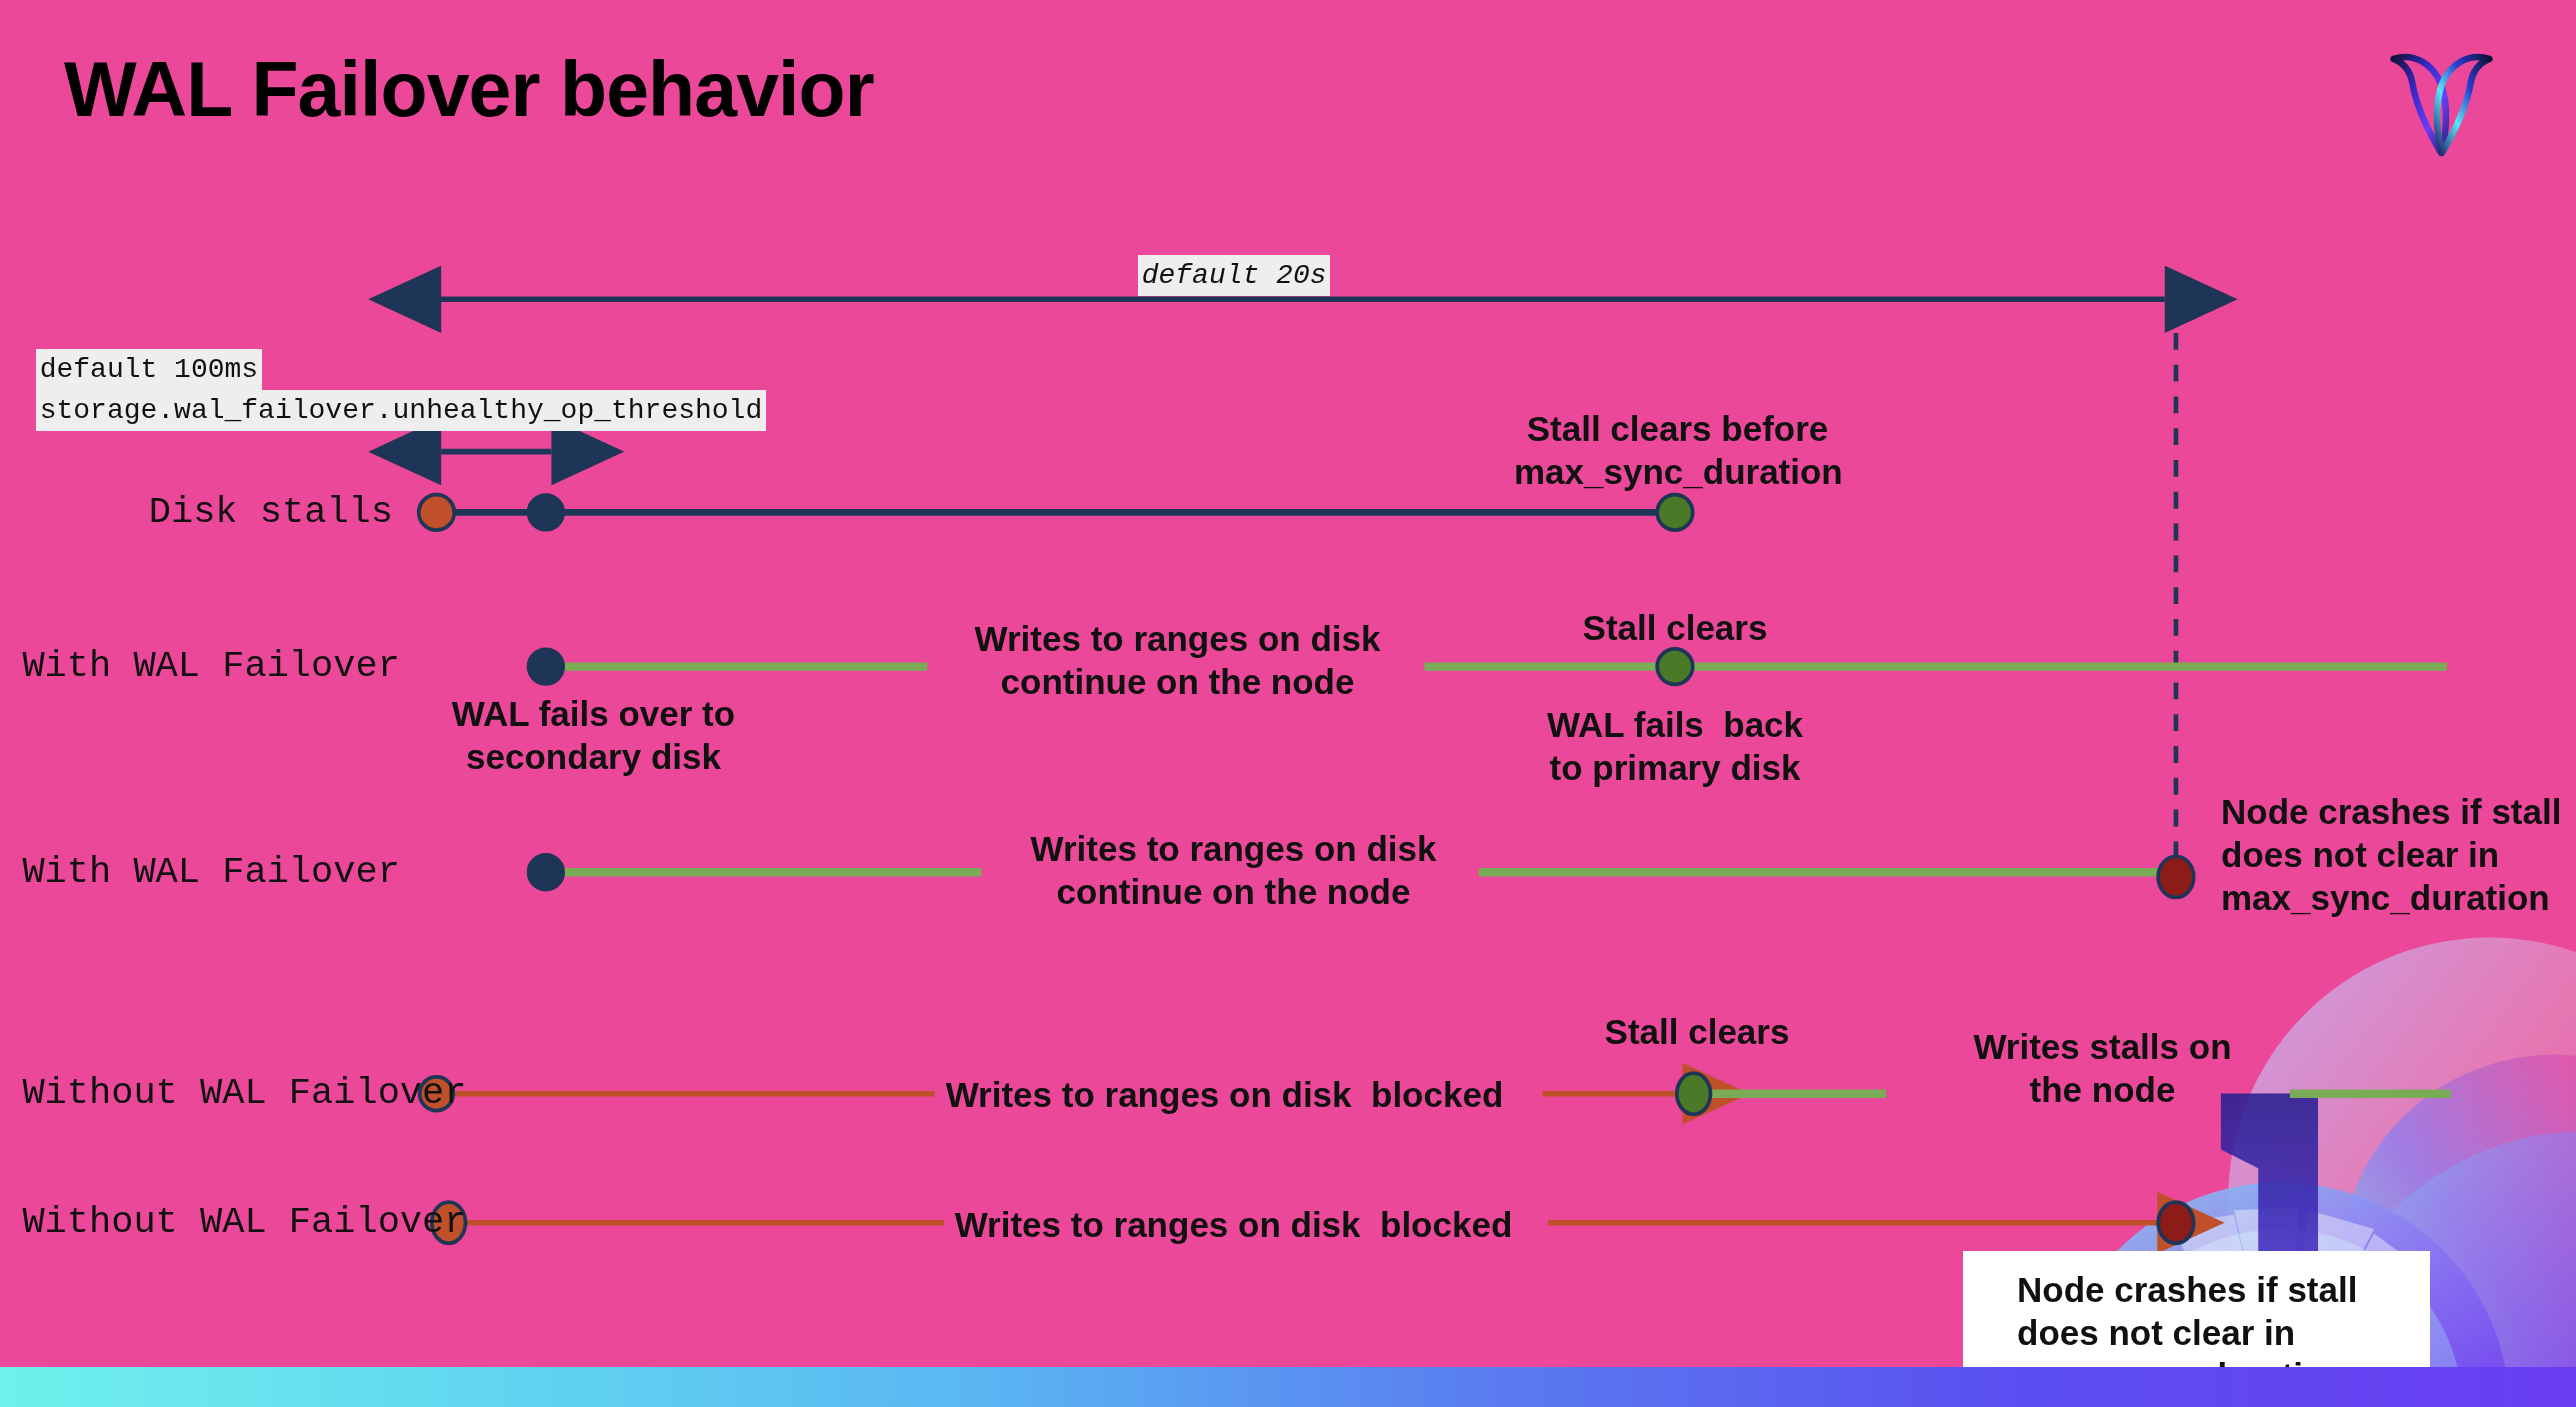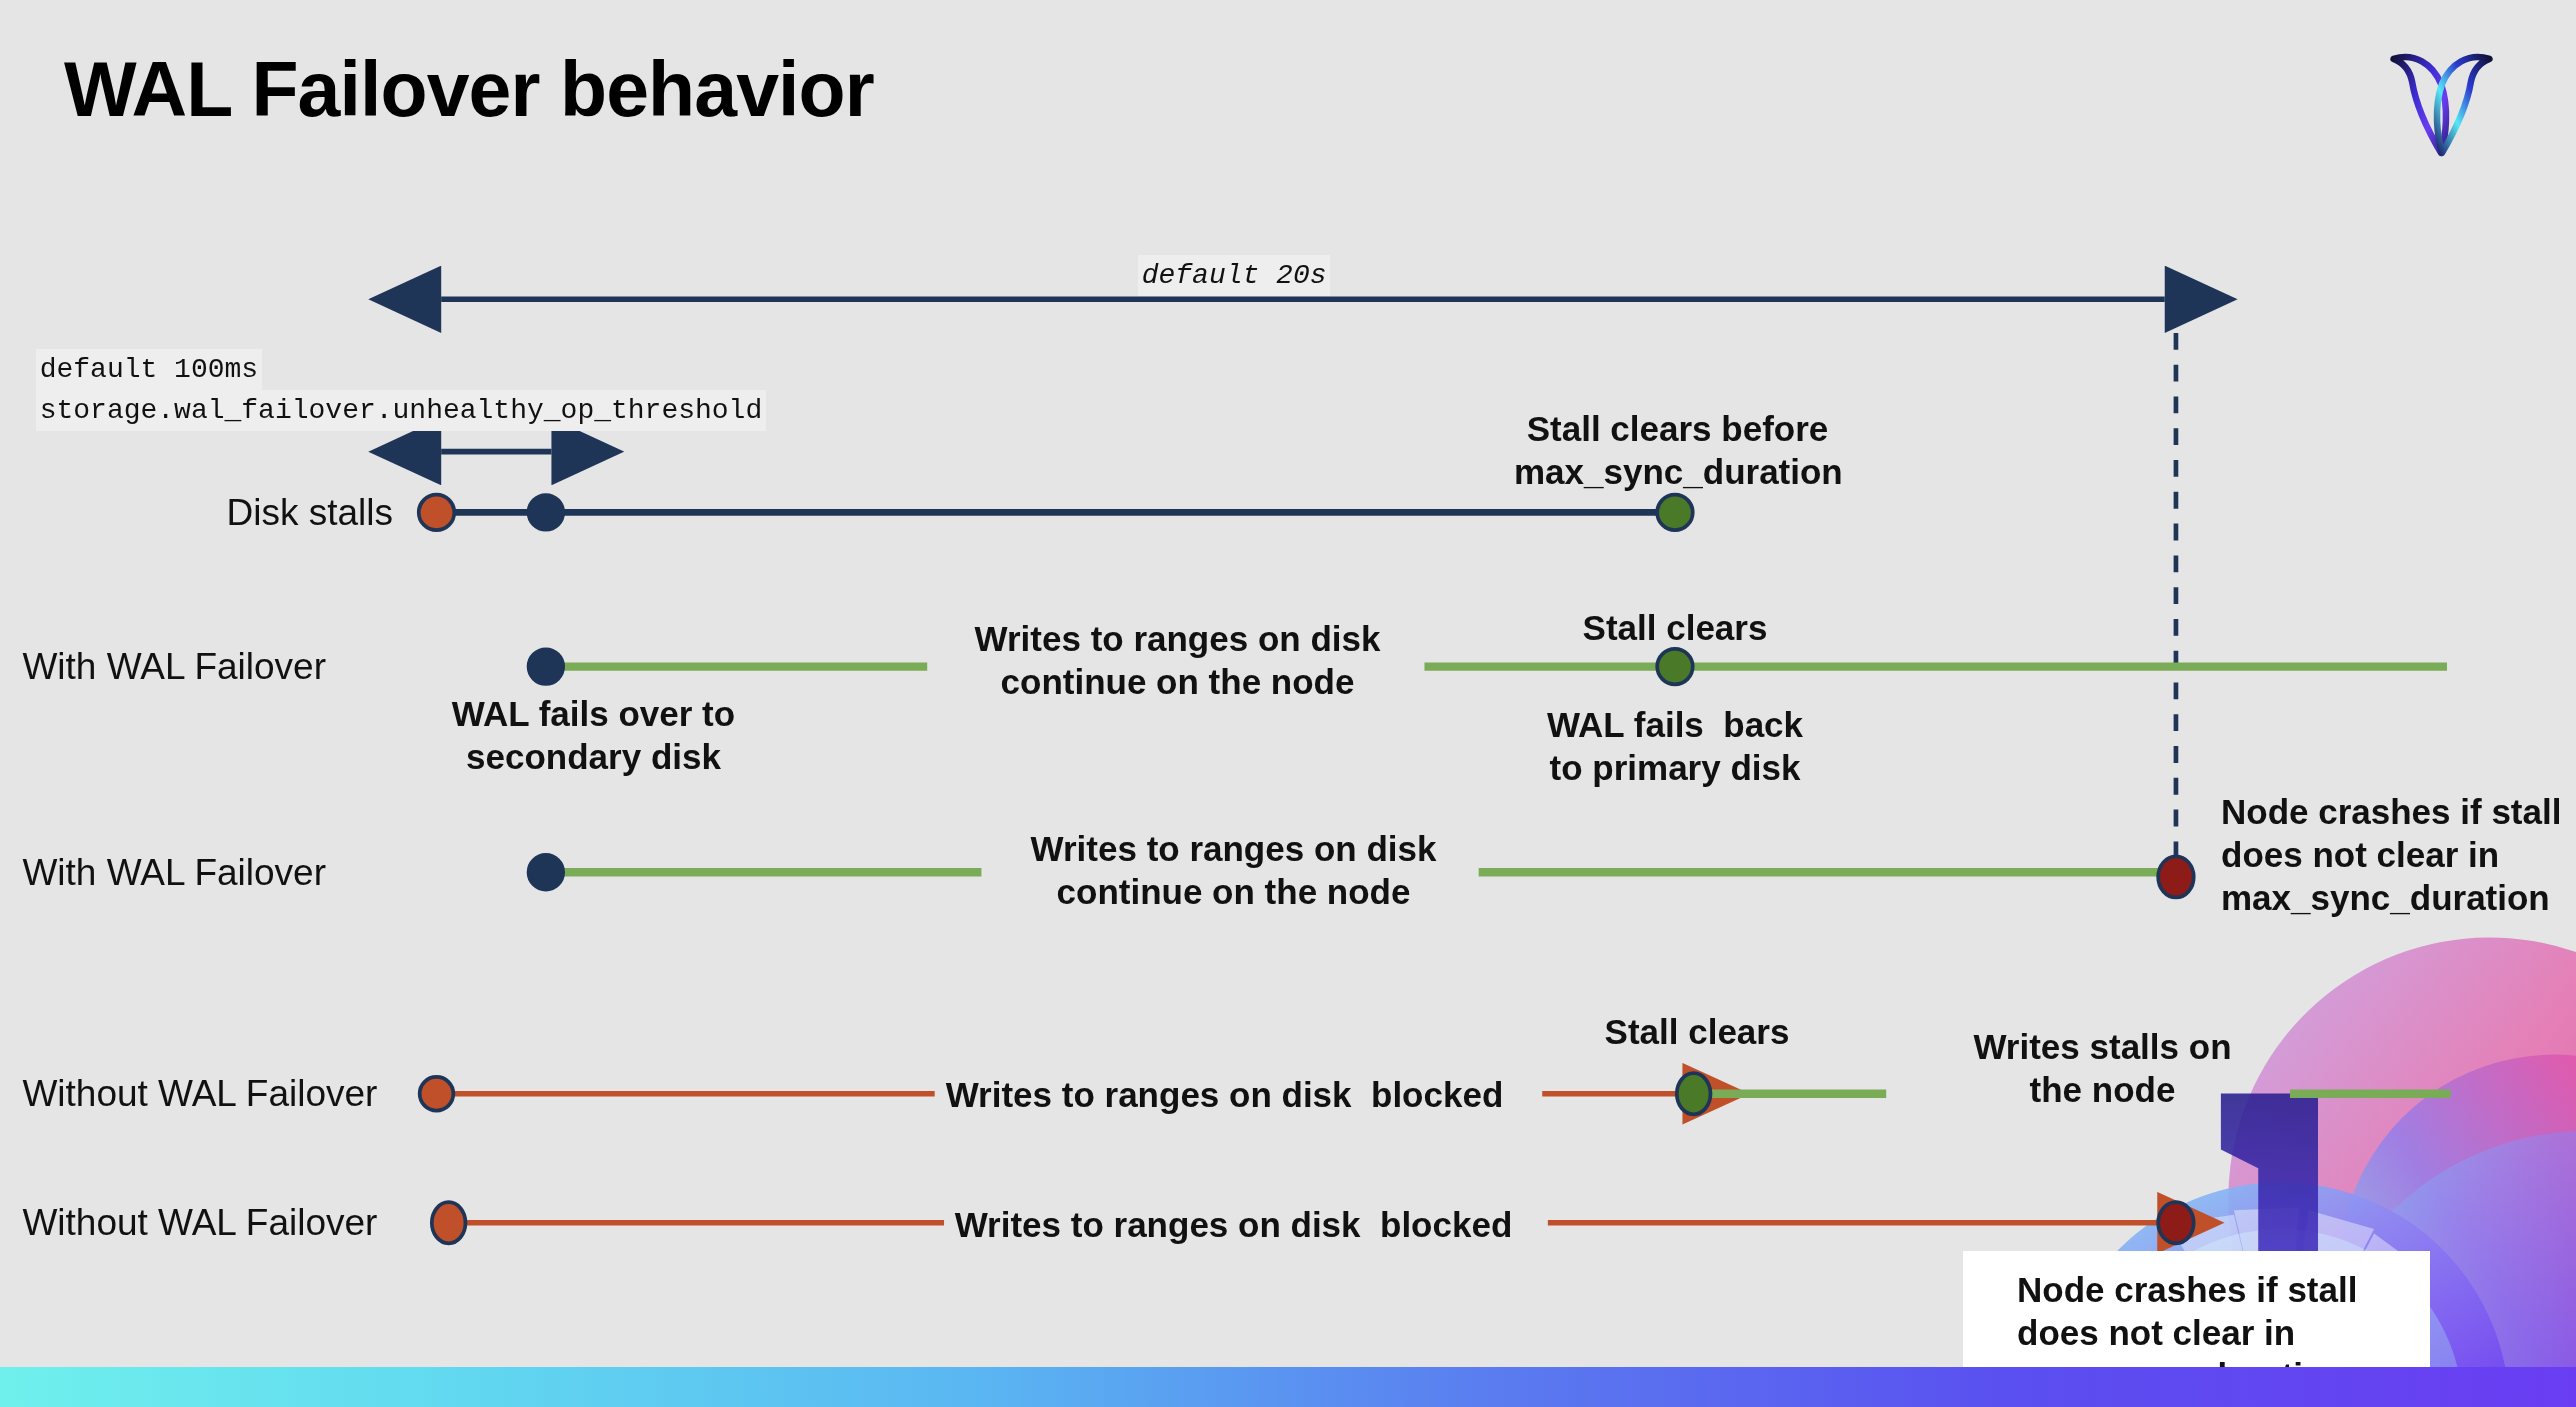--- a/index.html
+++ b/index.html
@@ -1,39 +1,39 @@
 <!DOCTYPE html>
 <html style="font-size:15px"><head>
 <meta charset="utf-8">
 <style>
   html,body{margin:0;padding:0;background:#fff;}
   body{width:2576px;height:1408px;position:relative;overflow:hidden;
        font-family:"Liberation Sans", sans-serif;color:#000;}
 
-  #slide{position:absolute;inset:0;width:2576px;height:1408px;background:#e5e5e5;overflow:hidden;}
+  #slide{position:absolute;inset:0;width:2576px;height:1408px;background:#ec4899;overflow:hidden;}
 
   
   .title{position:absolute;left:64px;top:51px;font-size:77px;font-weight:bold;
          letter-spacing:-0.9px;line-height:1;color:#000;white-space:nowrap;}
 
   
   .logo{position:absolute;left:2388px;top:28px;width:107px;height:140px;}
 
   
   #diagram{position:absolute;left:0;top:0;width:2576px;height:1408px;}
 
   
   .lbl{position:absolute;font-size:35px;line-height:43px;color:#111;white-space:pre;font-weight:bold;}
   .lbl.ctr{text-align:center;}
 
   .mono{position:absolute;font-family:"Liberation Mono", monospace;font-size:28px;
         line-height:39px;color:#111;background:#eeeeee;padding:0.9px 3.7px;white-space:pre;}
 
   .rowlabel{position:absolute;font-size:37px;line-height:45px;color:#111;
-            white-space:nowrap;text-align:left;}
+            white-space:nowrap;text-align:left;font-family:Liberation Mono, monospace;}
 
   .crashbox{position:absolute;background:#ffffff;}
   .crashbox .lbl{position:static;display:block;}
 
   
   .bottombar{position:absolute;left:0;bottom:0;width:2576px;height:41px;
      background:linear-gradient(90deg,#6ff0ec 0%,#61d8f0 18%,#5ab6f2 38%,#5a7cf0 58%,#5a4ff0 78%,#6a3df2 100%);}
 </style>
 </head>
 <body>

